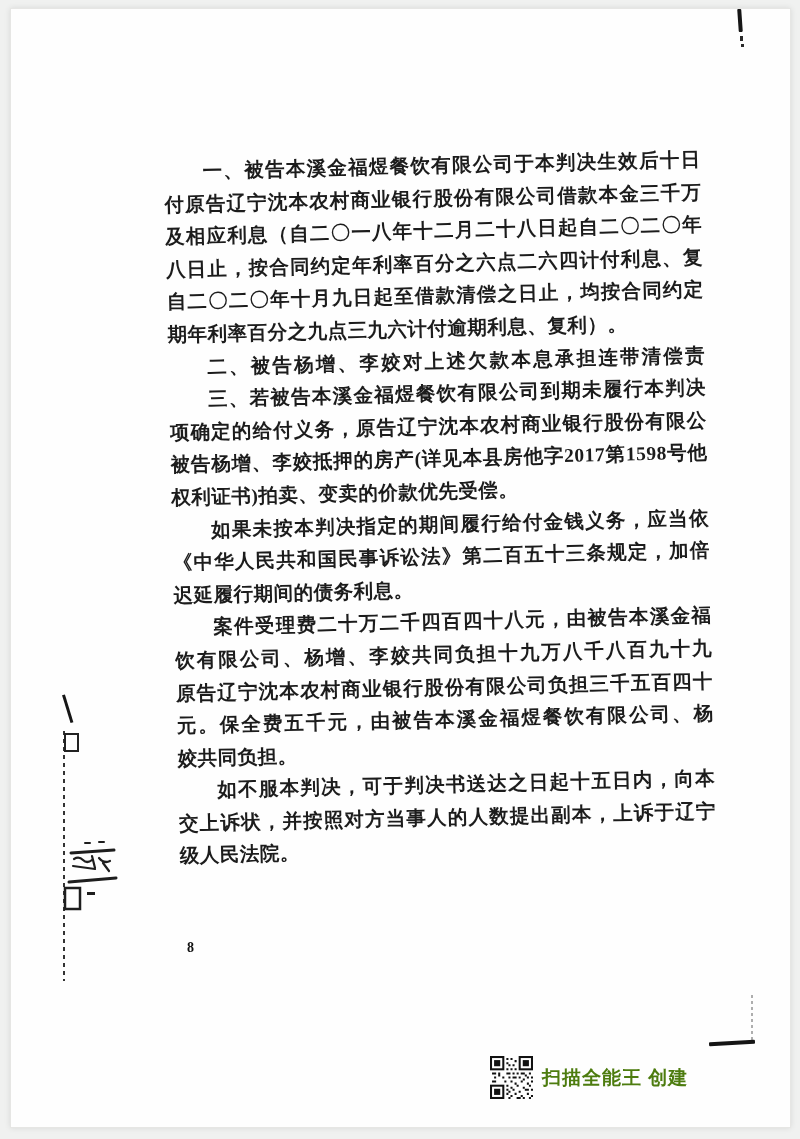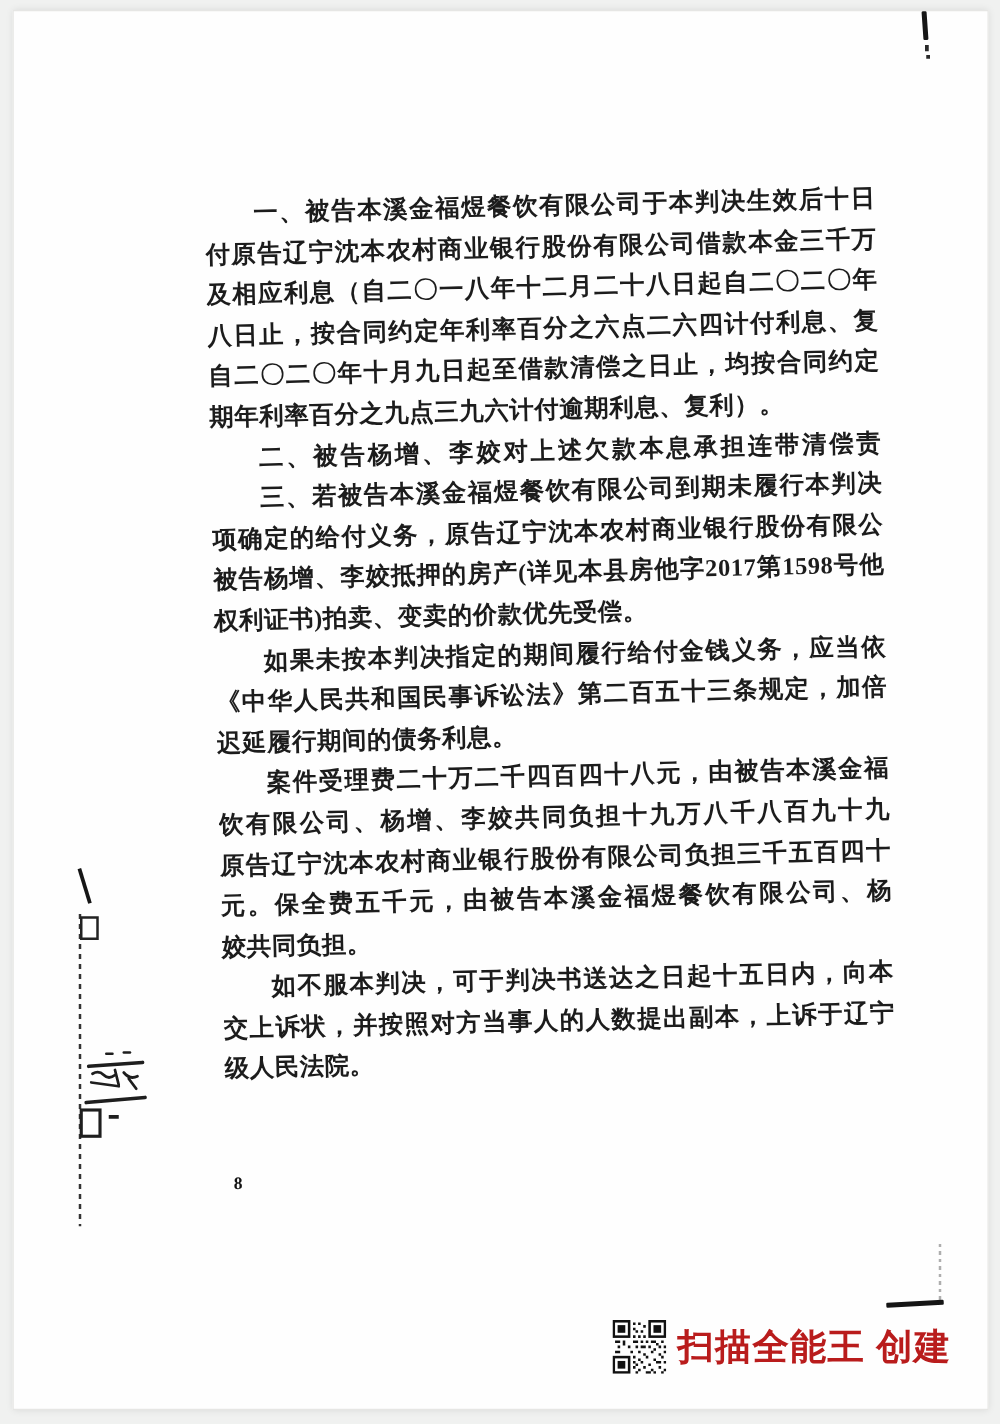--- a/index.html
+++ b/index.html
@@ -74,22 +74,22 @@
     align-items: center;
   }
   .qr {
     width: 43px;
     height: 43px;
     margin-right: 9px;
   }
   .footer-text {
     font-family: "Liberation Sans", sans-serif;
     font-weight: 700;
-    font-size: 29px;
-    color: #b91c1c;
+    font-size: 19px;
+    color: #4d7c0f;
     letter-spacing: 1px;
     white-space: nowrap;
   }
   
   .art { position: absolute; }
   .top-mark {
     left: 727px; top: 0px;
     width: 4px; height: 23px;
     background: #161616;
     transform: rotate(-4deg);

